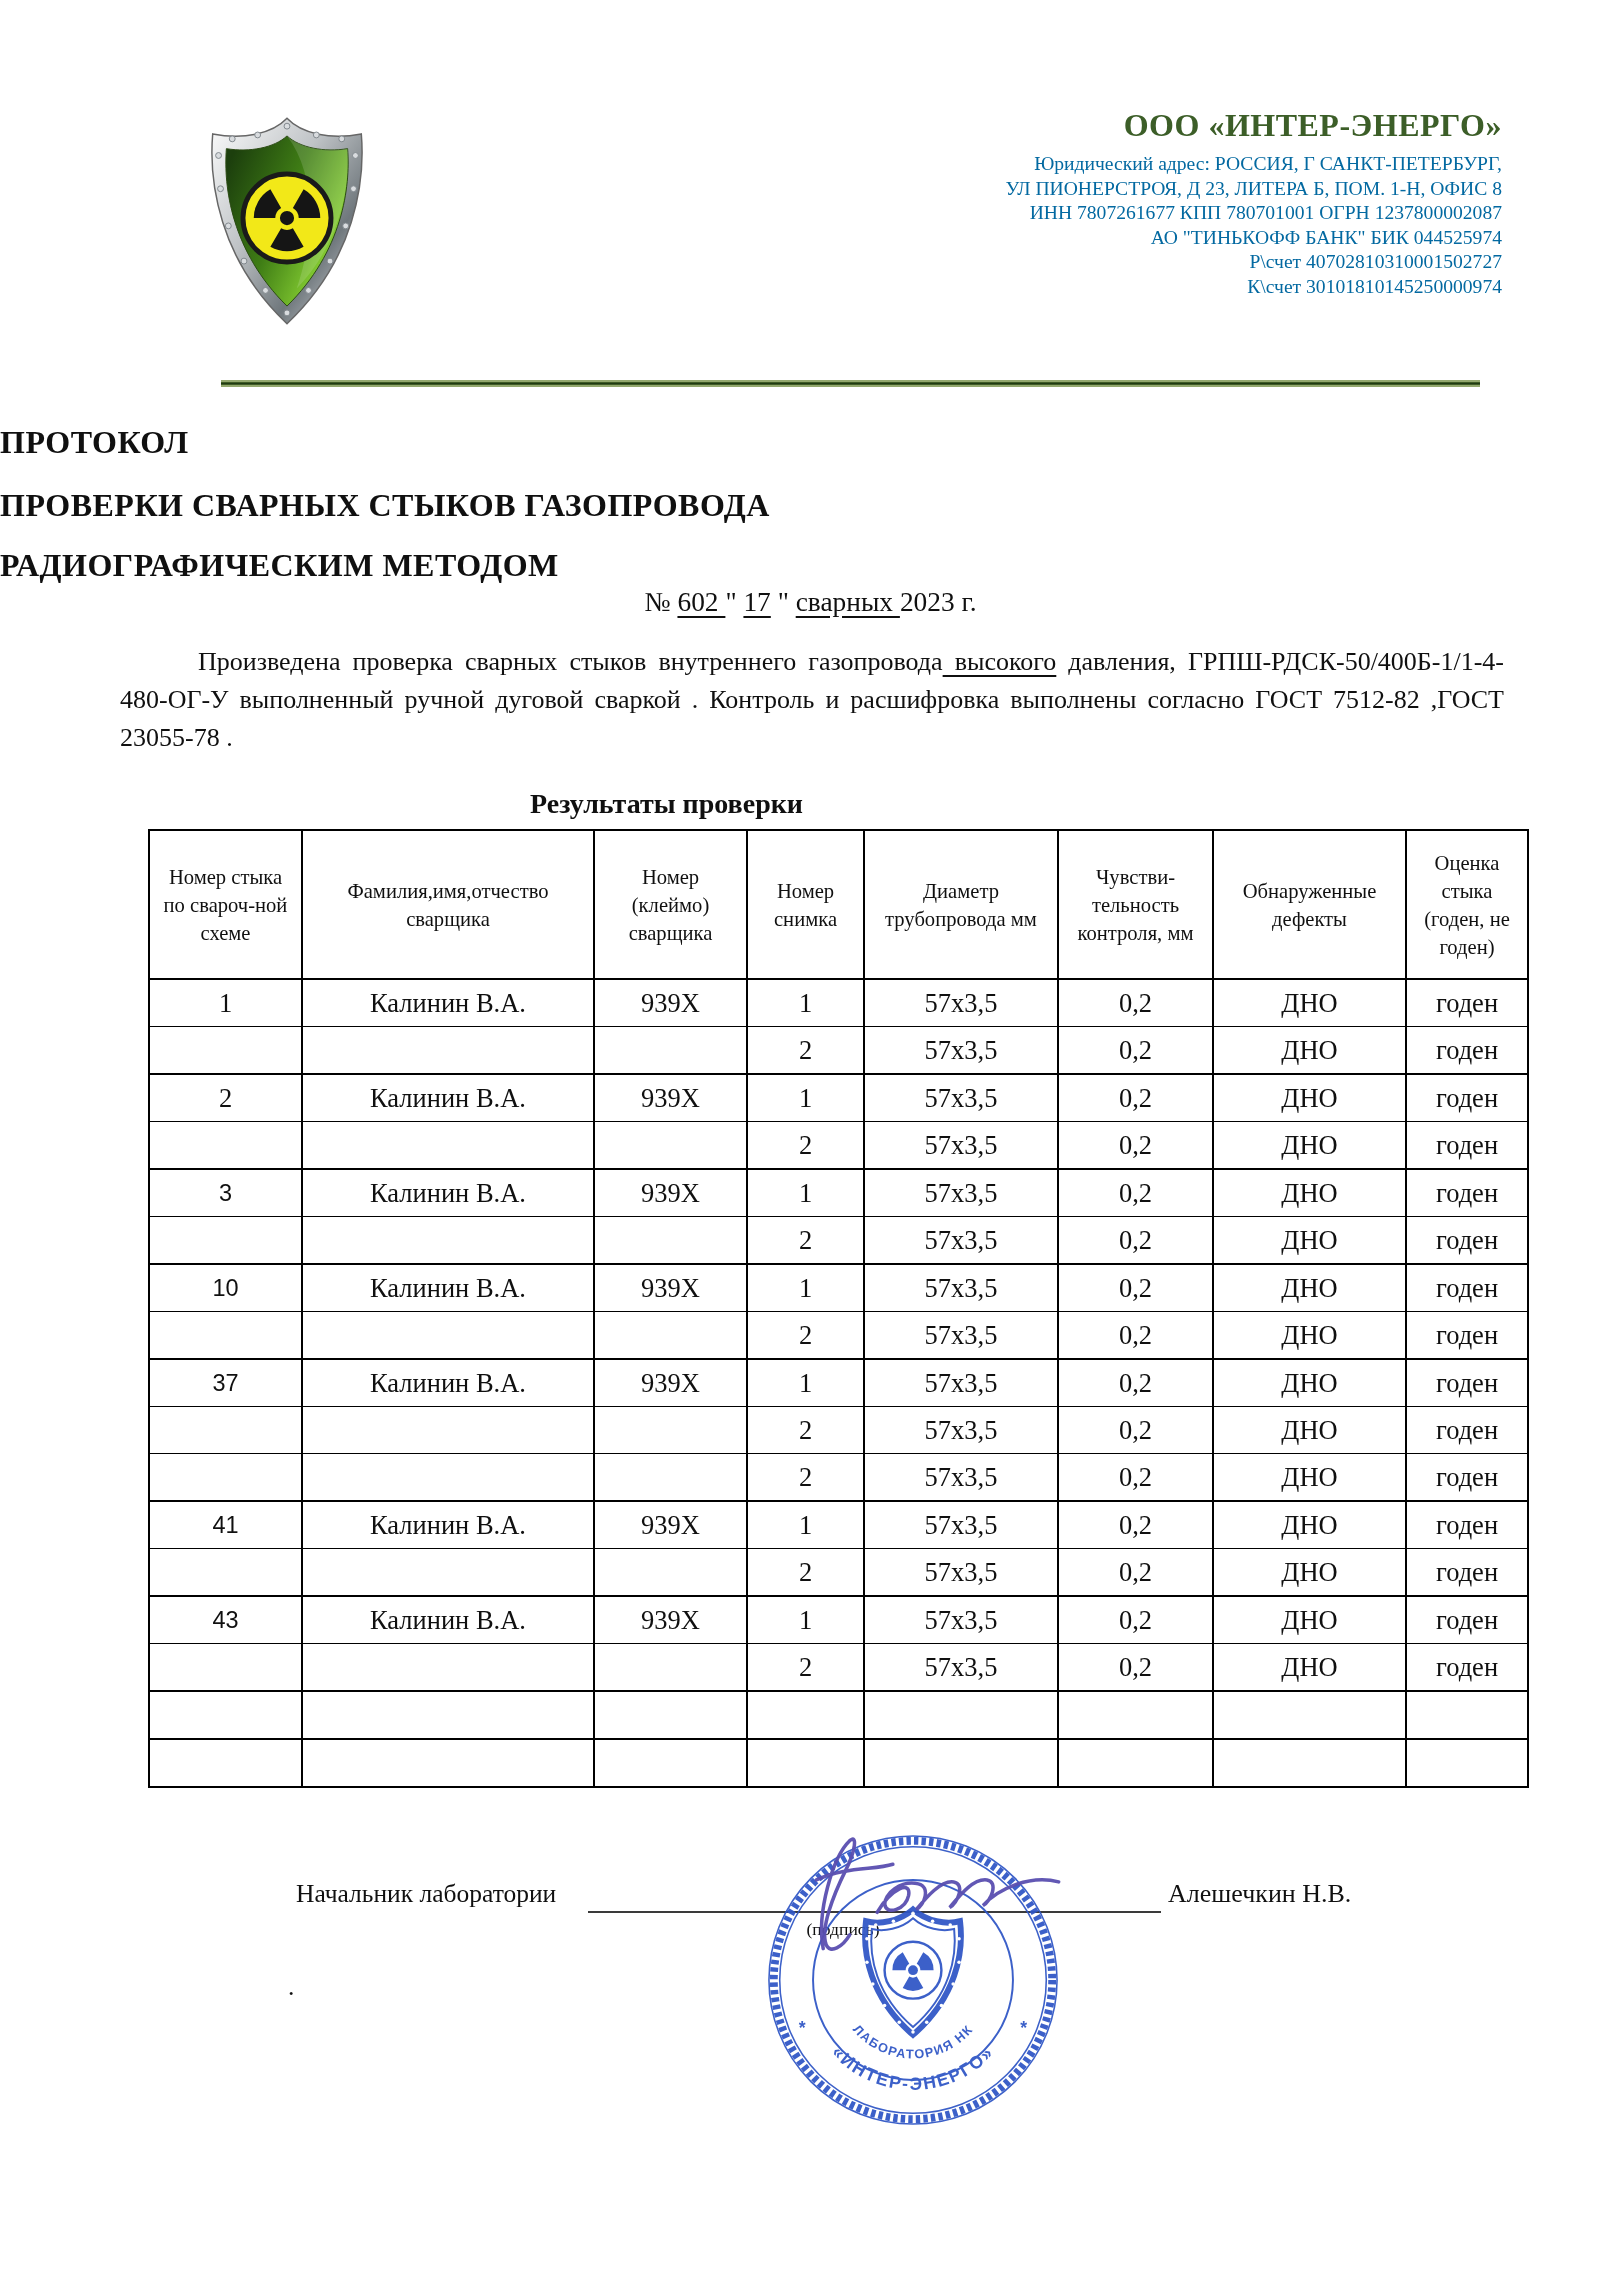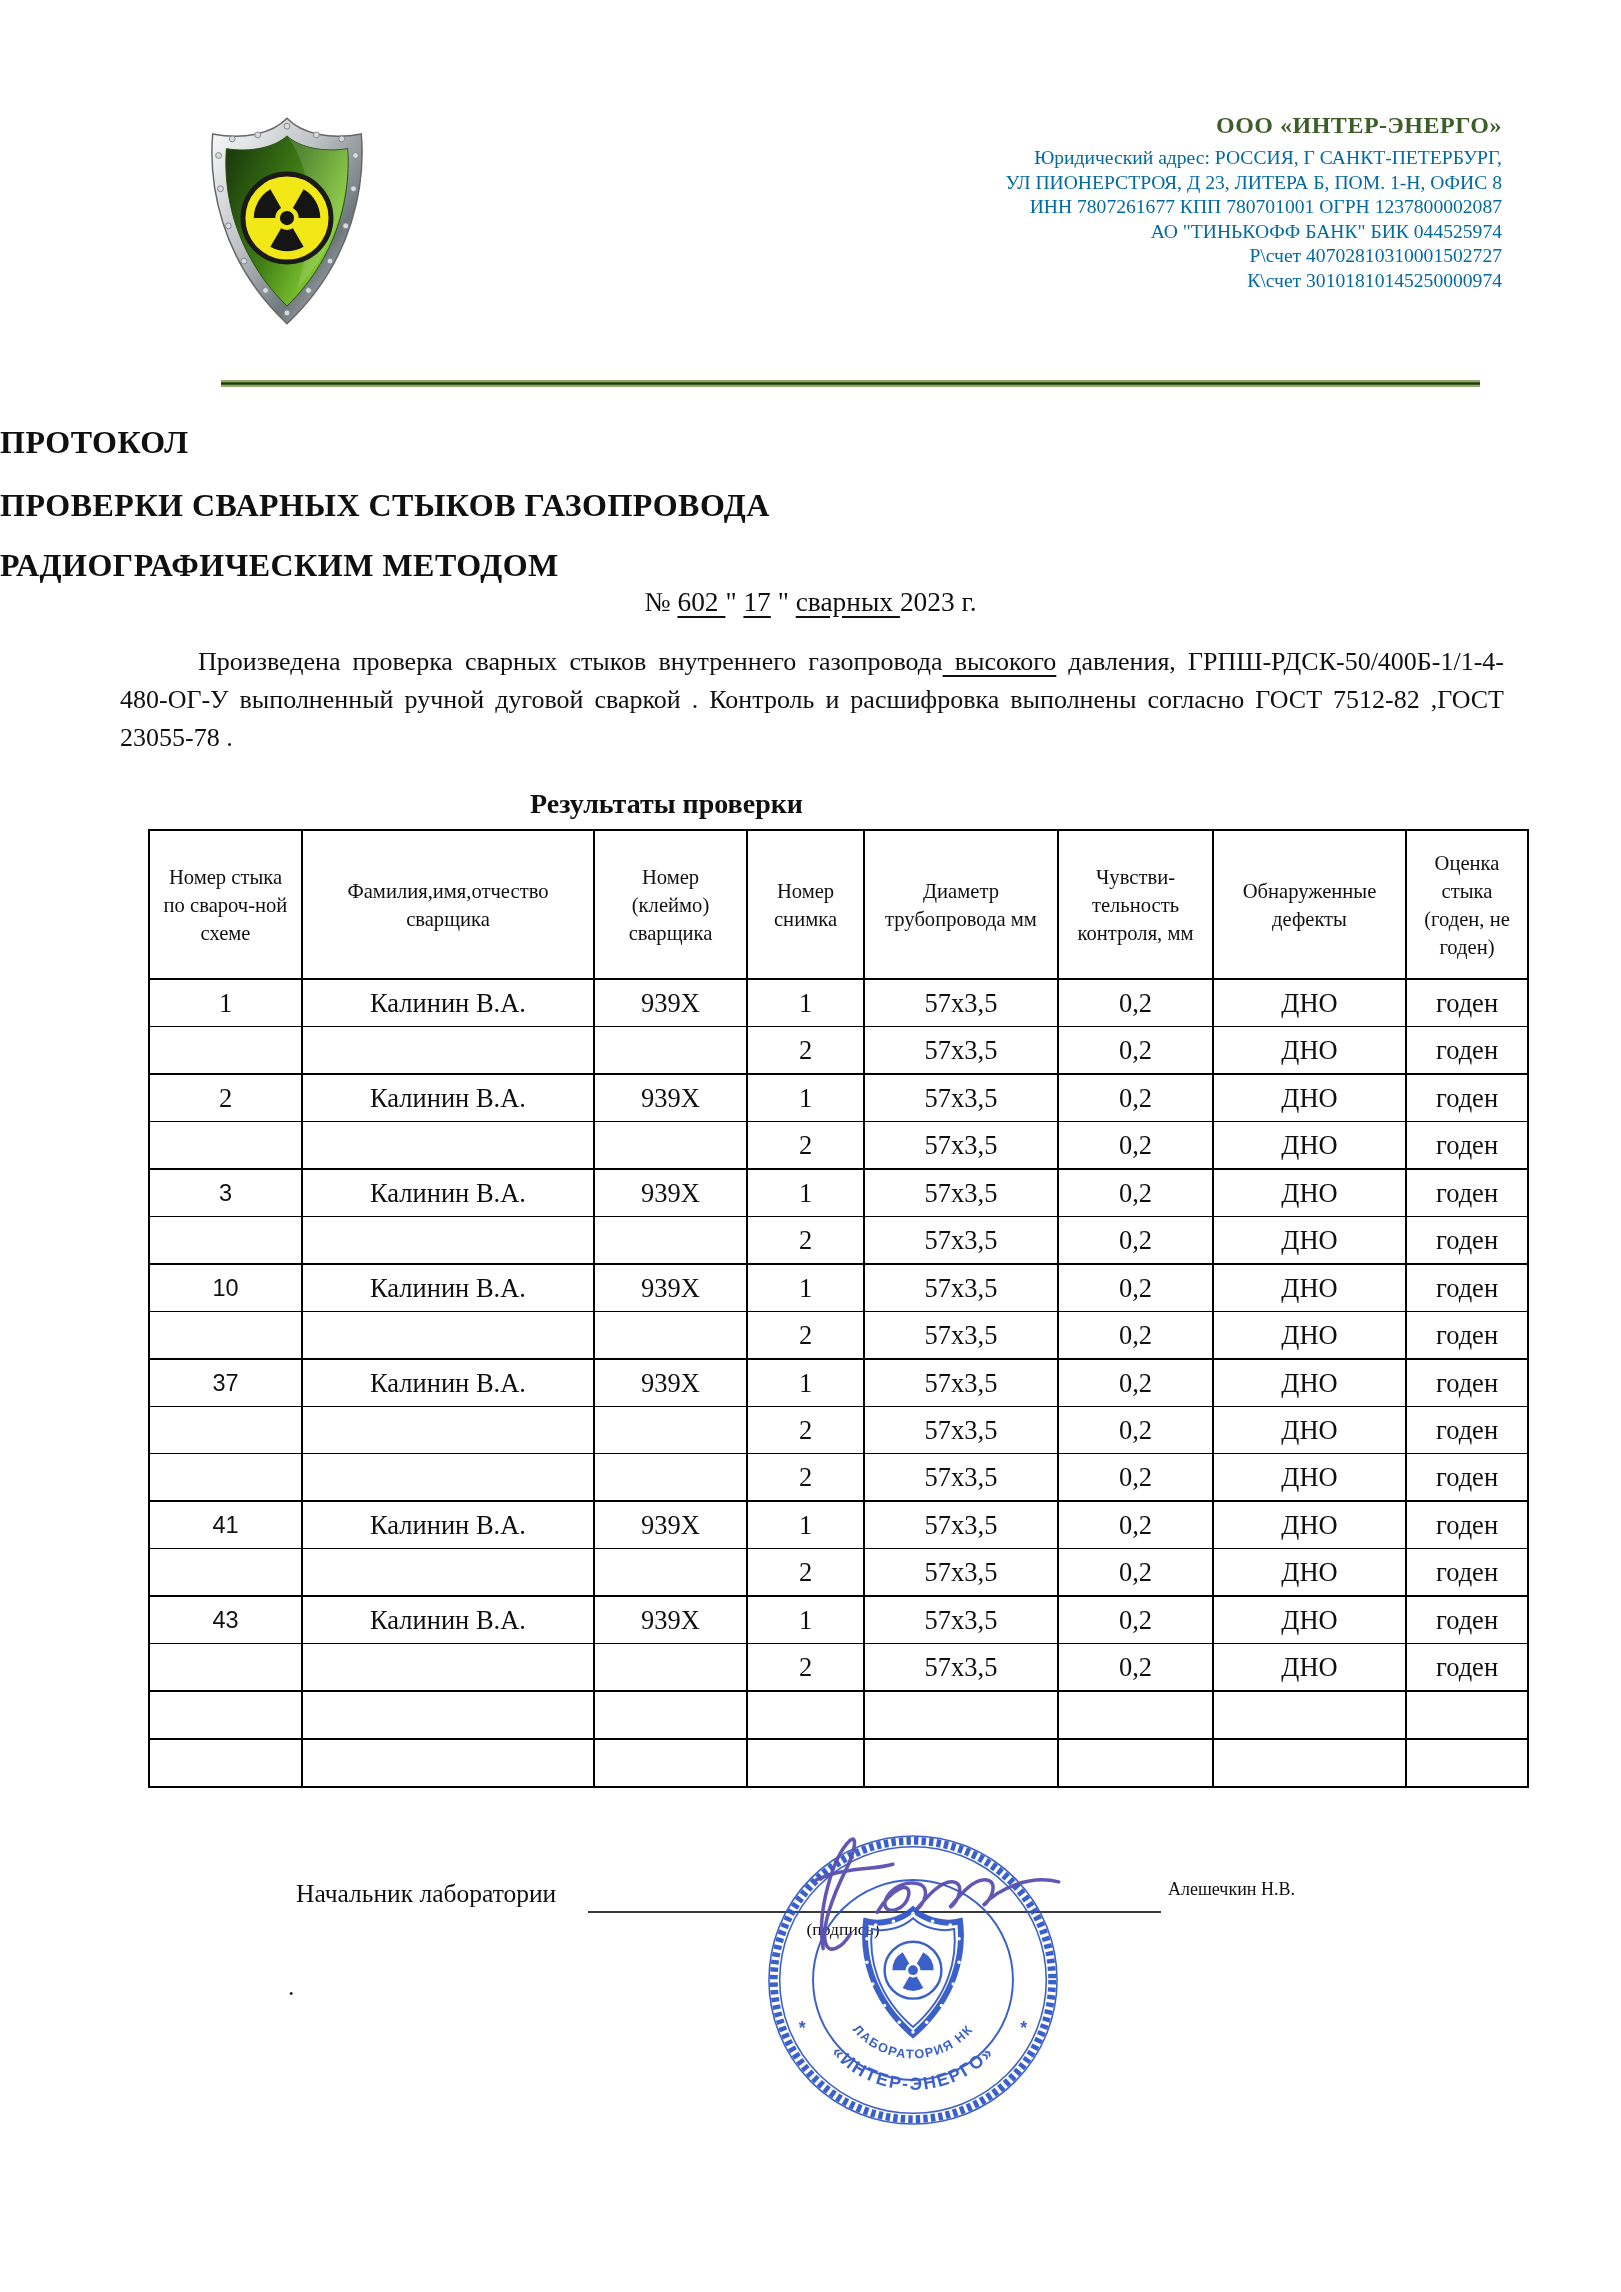--- a/index.html
+++ b/index.html
@@ -2,21 +2,21 @@
 <html><head>
 <meta charset="utf-8">
 <style>
   html,body{margin:0;padding:0;background:#e8e8e8;}
   .page{position:relative;width:1621px;height:2293px;background:#ffffff;margin:0 auto;overflow:hidden;
         font-family:"Liberation Serif","DejaVu Serif",serif;color:#101010;}
 
   
   .logo{position:absolute;left:199px;top:112px;width:176px;height:218px;}
   .company{position:absolute;top:106px;right:119px;text-align:right;}
-  .company-name{font-size:24px;font-weight:bold;color:#3c5e28;letter-spacing:0.5px;line-height:39px;margin-bottom:1px;}
+  .company-name{font-size:32px;font-weight:bold;color:#3c5e28;letter-spacing:0.5px;line-height:39px;margin-bottom:7px;}
   .company-addr{font-size:19.6px;line-height:24.5px;color:#0369a1;}
 
   .rule{position:absolute;left:221px;top:380px;width:1259px;height:6.9px;
         background:linear-gradient(to bottom,#93a86e 0 2px,#3f5c26 2px 2.9px,#1f3a12 2.9px 3.9px,#3f5c26 3.9px 4.9px,#93a86e 4.9px 6.9px);}
 
   
   .title-line{position:absolute;left:0;width:1621px;text-align:left;font-weight:bold;font-size:32px;letter-spacing:0.5px;}
   .t1{top:424px;} .t2{top:487px;} .t3{top:547px;}
   .num-line{position:absolute;left:0;width:1621px;top:587px;text-align:center;font-size:27.4px;font-weight:normal;}
   .num-line u{text-decoration:underline;text-underline-offset:4.9px;}
@@ -38,21 +38,21 @@
   table.results thead th{border-bottom-width:2.9px;}
   table.results td{height:46px;text-align:center;vertical-align:middle;padding:0 3.9px;
                    border-top-width:1px;border-bottom-width:1px;overflow-wrap:break-word;}
   table.results tr.group-start td{border-top-width:2.9px;}
   table.results tbody tr:last-child td{border-bottom-width:2.9px;}
   td.c-joint.sans-num{font-family:"Liberation Sans","DejaVu Sans",sans-serif;font-size:23.5px;}
 
   
   .sig-role{position:absolute;left:296px;top:1879px;font-size:25.5px;}
   .sig-rule{position:absolute;left:588px;top:1891px;width:573px;height:19.6px;border-bottom:2px solid #3a3a3a;}
-  .sig-name{position:absolute;left:1168px;top:1879px;font-size:18px;}
+  .sig-name{position:absolute;left:1168px;top:1879px;font-size:26px;}
   .sig-caption{position:absolute;left:745px;top:1919px;width:196px;text-align:center;font-size:17.6px;}
   .stray-dot{position:absolute;left:288px;top:1972px;font-size:25.5px;}
 
   .stamp{position:absolute;left:766px;top:1833px;width:294px;height:294px;opacity:.93;}
   .ink{position:absolute;left:730px;top:1819px;width:363px;height:167px;}
 
   .stamp text{font-family:"Liberation Sans","DejaVu Sans",sans-serif;font-weight:bold;fill:#2e55c5;}
 </style>
 </head>
 <body>

